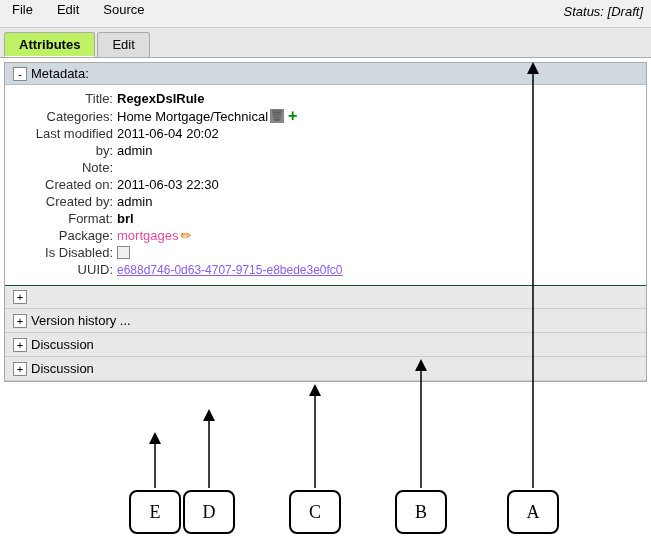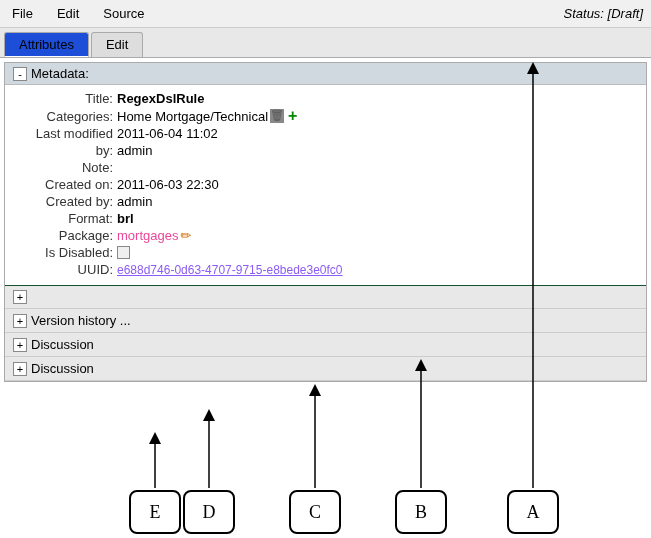--- a/index.html
+++ b/index.html
@@ -9,25 +9,25 @@
       background: #fff;
       width: 651px;
       height: 538px;
       overflow: hidden;
       position: relative;
     }
 
     
     .menubar {
       display: flex;
-      align-items: center;
+      align-items: flex-end;
       background: #f0f0f0;
       border-bottom: 1px solid #ccc;
       height: 28px;
-      padding: 0 8px;
+      padding: 8px 8px;
       justify-content: space-between;
     }
     .menubar-left {
       display: flex;
       gap: 16px;
     }
     .menubar-item {
       font-size: 13px;
       cursor: pointer;
       padding: 2px 4px;
@@ -48,22 +48,22 @@
       padding: 4px 14px;
       border: 1px solid #aaa;
       border-bottom: none;
       background: #ddd;
       cursor: pointer;
       font-size: 13px;
       border-radius: 3px 3px 0 0;
       margin-right: 2px;
     }
     .tab.active {
-      background: #1d4ed8;
-      font-weight: normal;
+      background: #bef264;
+      font-weight: bold;
       border-bottom: 1px solid #fff;
       position: relative;
       z-index: 2;
     }
 
     
     .main-area {
       border: 1px solid #aaa;
       margin: 4px;
       background: #f5f5f5;
@@ -232,21 +232,21 @@
 
     <div class="meta-row">
       <span class="meta-label">Categories:</span>
       <span class="meta-value">Home Mortgage/Technical</span>
       <span class="icon-trash">🗑</span>
       <span class="icon-add">+</span>
     </div>
 
     <div class="meta-row">
       <span class="meta-label">Last modified</span>
-      <span class="meta-value">2011-06-04 11:02</span>
+      <span class="meta-value">2011-06-04 20:02</span>
     </div>
 
     <div class="meta-row">
       <span class="meta-label">by:</span>
       <span class="meta-value">admin</span>
     </div>
 
     <div class="meta-row">
       <span class="meta-label">Note:</span>
       <span class="meta-value"></span>

